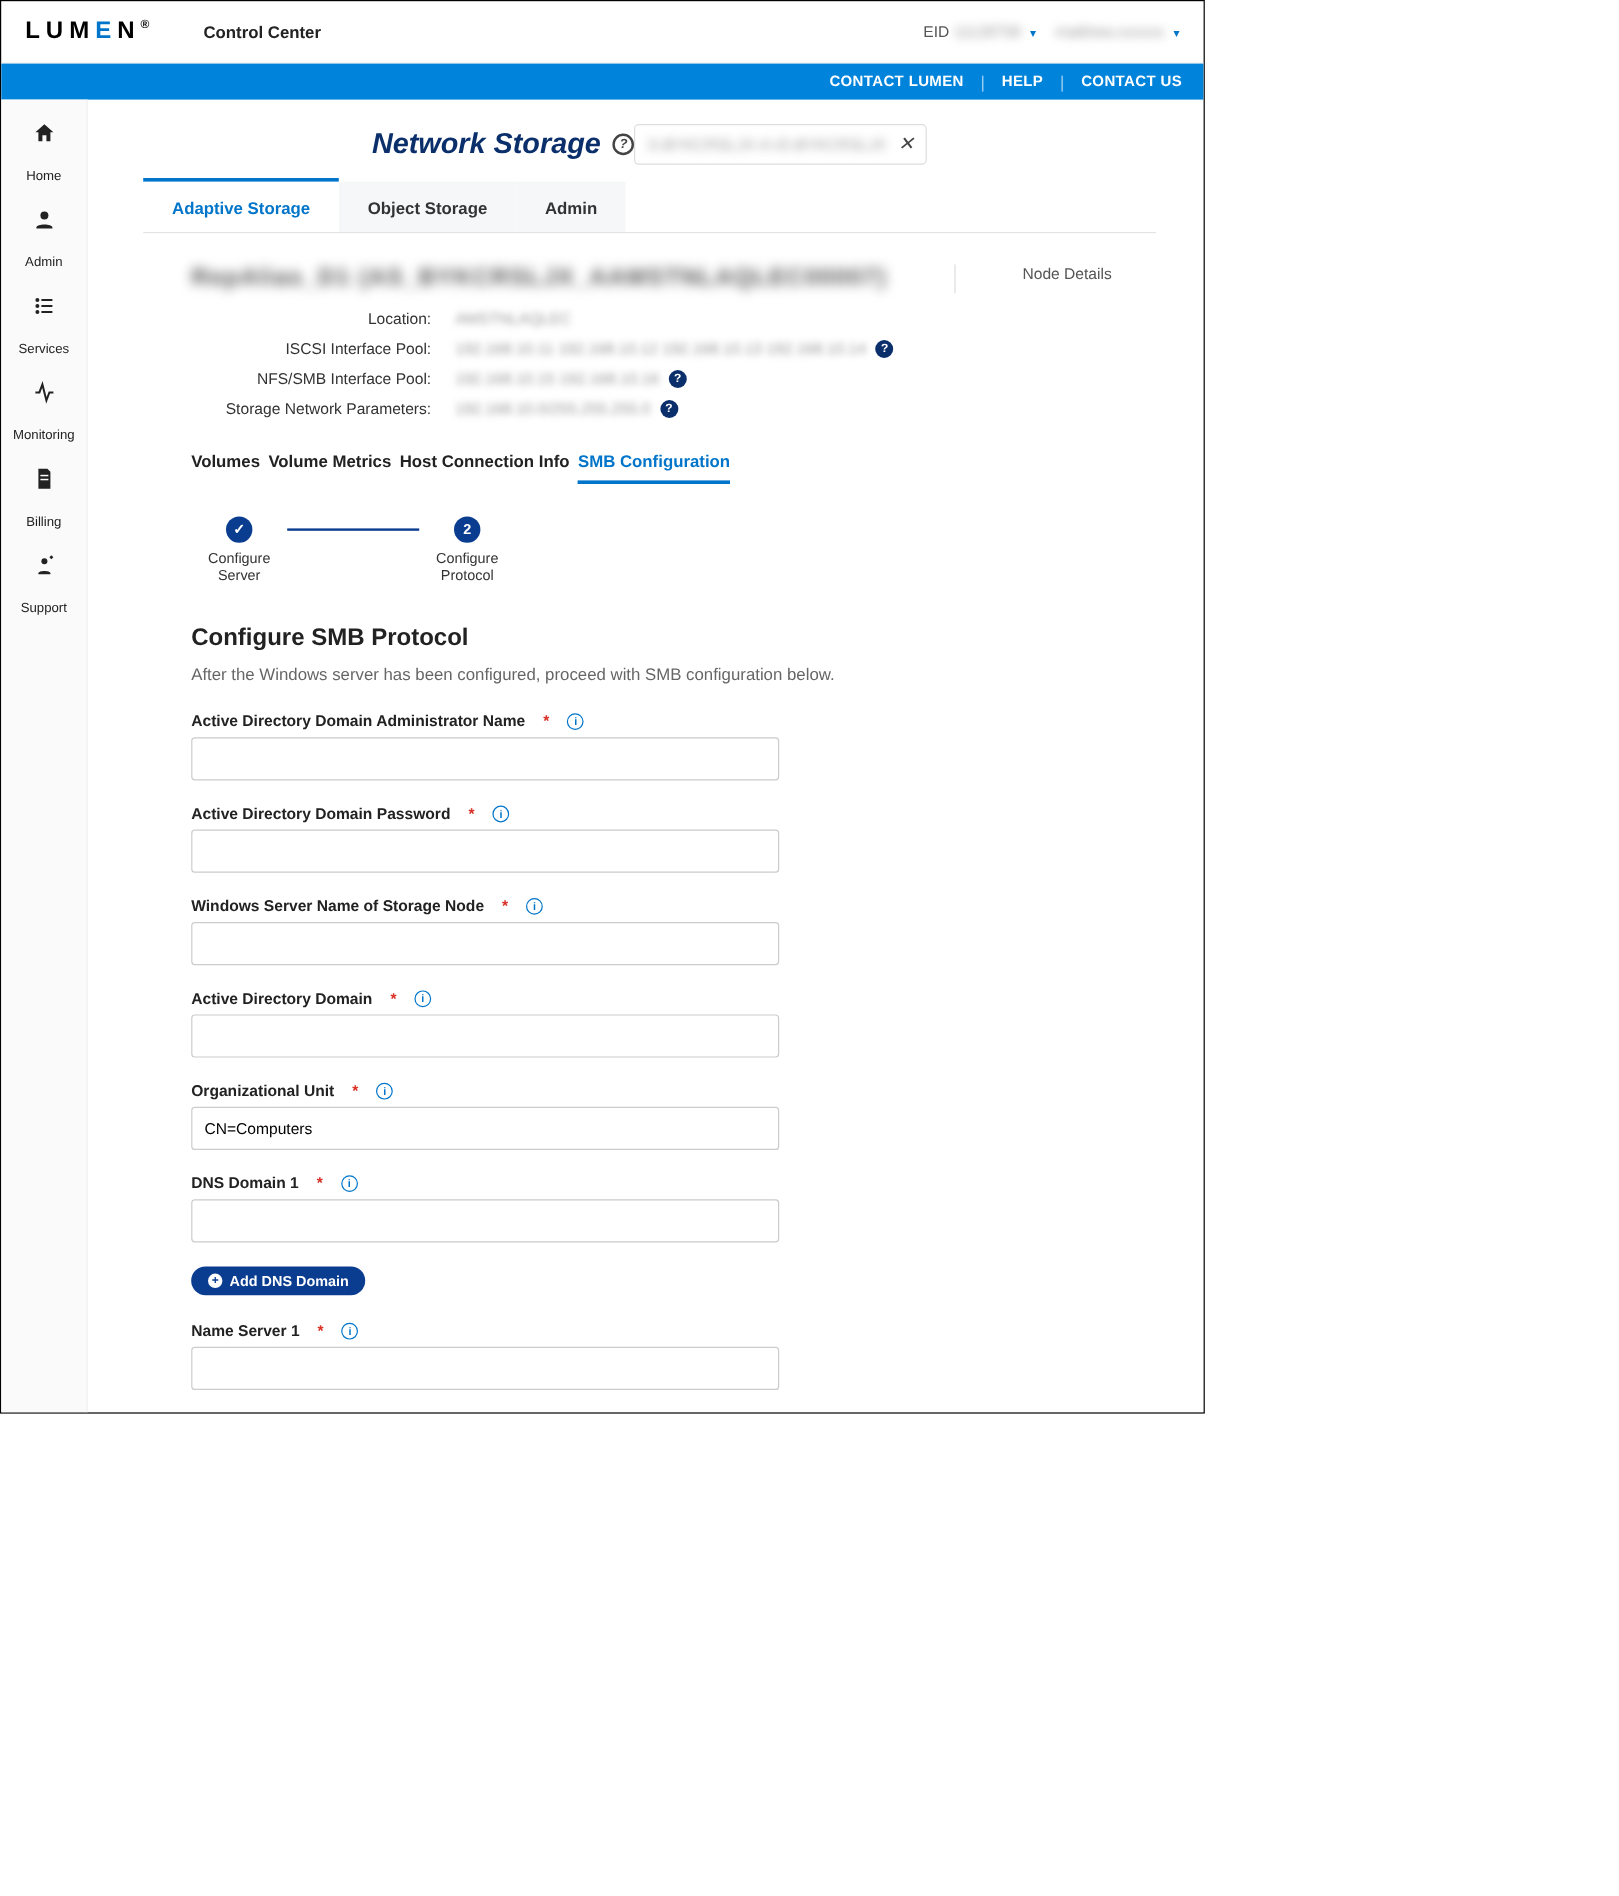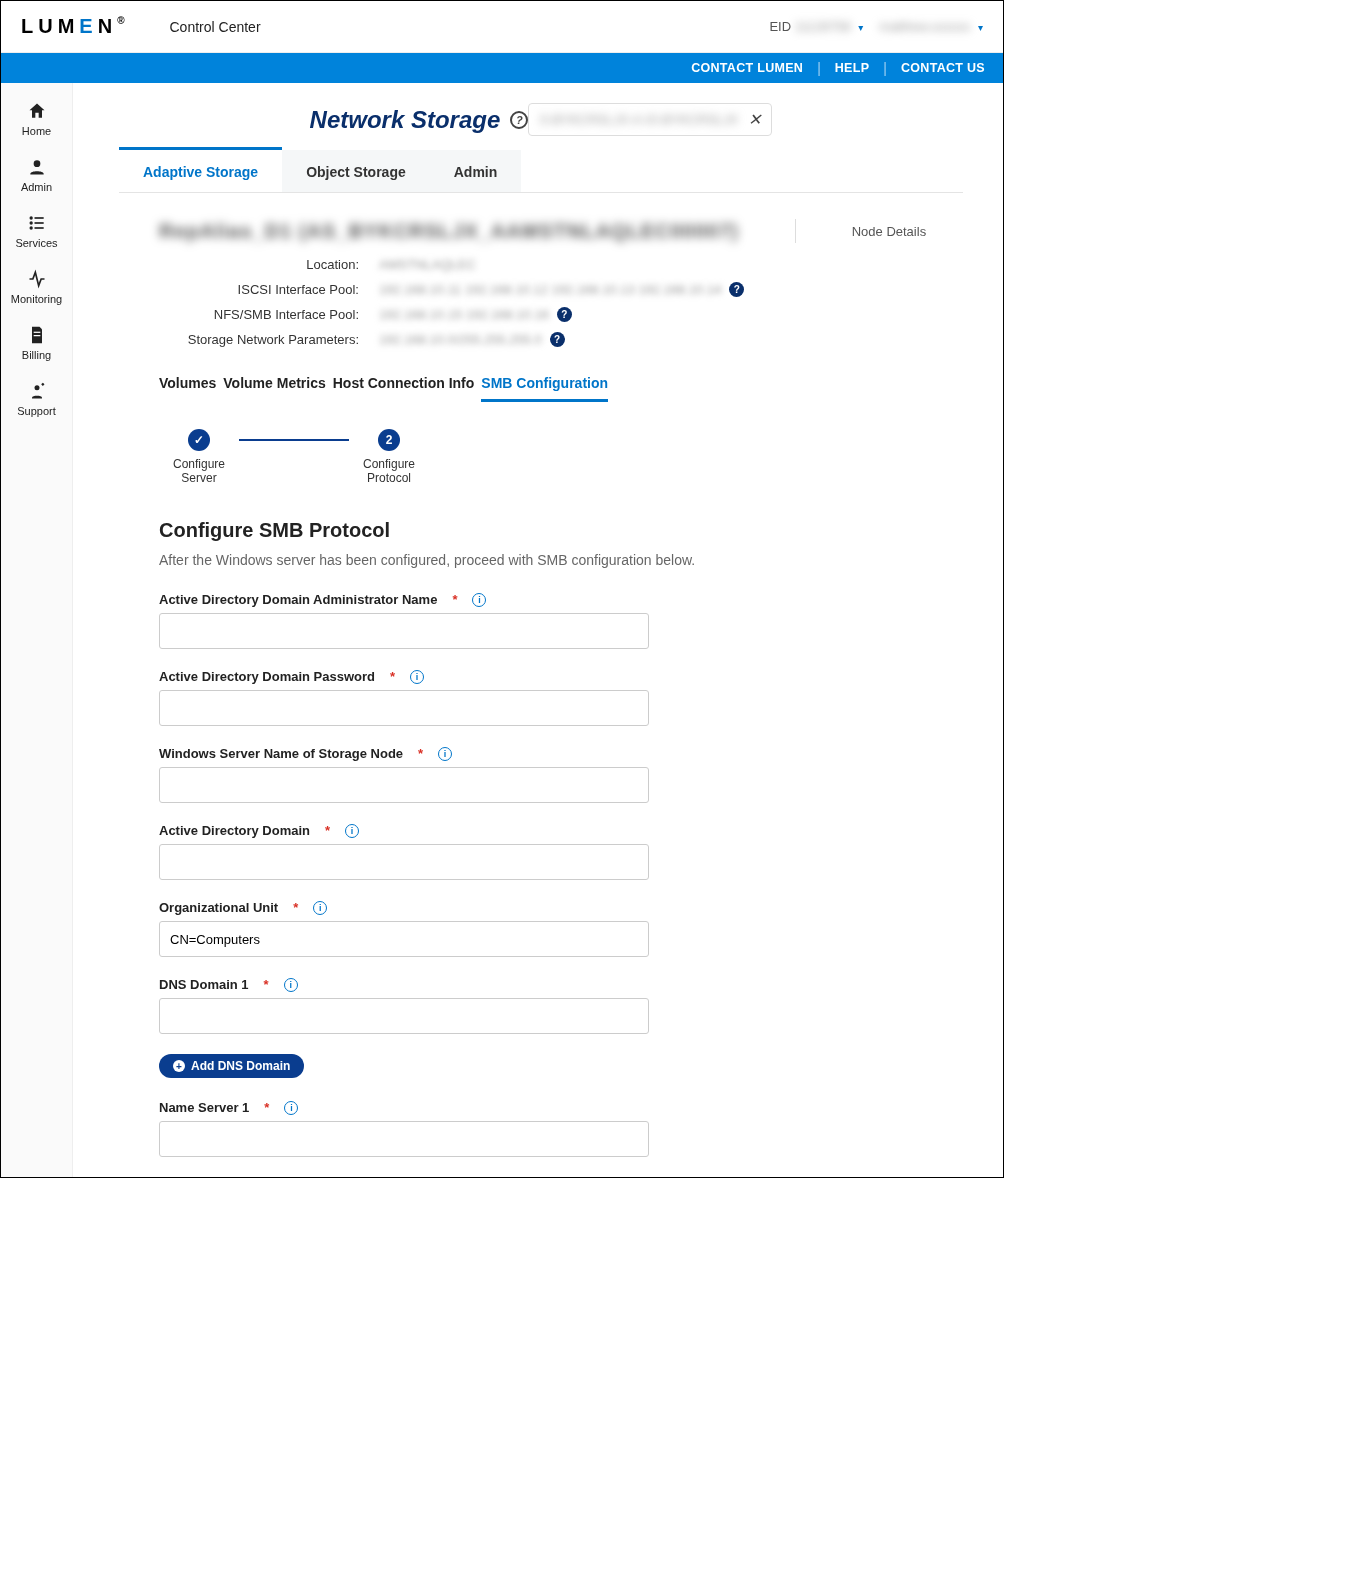--- a/index.html
+++ b/index.html
@@ -2,53 +2,53 @@
 <html><head>
 <meta charset="utf-8">
 <style>
   * { box-sizing: border-box; margin: 0; padding: 0; }
   body { font-family: -apple-system, BlinkMacSystemFont, "Segoe UI", Arial, sans-serif; font-size: 14px; color: #333; background: #fff; border: 1px solid #000; width: 1004px; height: 1178px; overflow: hidden; }
   
   
   .top-header { display: flex; align-items: center; height: 52px; padding: 0 20px; border-bottom: 1px solid #eee; }
   .logo { font-weight: 700; font-size: 20px; letter-spacing: 5px; color: #000; font-family: Arial, sans-serif; }
   .logo .bar { color: #0075c9; }
-  .app-title { margin-left: 40px; font-size: 14px; font-weight: 400; color: #222; }
+  .app-title { margin-left: 40px; font-size: 14px; font-weight: 700; color: #222; }
   .header-right { margin-left: auto; display: flex; align-items: flex-end; gap: 16px; font-size: 13px; color: #555; }
   .header-right .blurred { filter: blur(4px); color: #999; }
   .chev-down { display:inline-block; margin-left:4px; color:#0075c9; font-size:10px; }
 
   
   .blue-bar { background: #0083db; height: 30px; display: flex; align-items: center; justify-content: flex-end; padding: 0 18px; gap: 14px; }
   .blue-bar a { color: #fff; font-size: 12.5px; font-weight: 700; text-decoration: none; letter-spacing: .3px; }
   .blue-bar .sep { color: rgba(255,255,255,.6); }
 
   
   .body-wrap { display: flex; height: calc(100% - 82px); }
   .sidebar { width: 72px; background: #fafafa; border-right: 1px solid #eee; padding-top: 8px; }
-  .side-item { display: flex; flex-direction: column; align-items: center; gap: 4px; padding: 10px 2px; font-size: 11px; color: #222; cursor: pointer; }
+  .side-item { display: flex; flex-direction: column; align-items: center; gap: 20px; padding: 10px 2px; font-size: 11px; color: #222; cursor: pointer; }
   .side-item svg { width: 20px; height: 20px; fill: #222; }
   .main { flex: 1; padding: 20px 40px 30px 46px; overflow: auto; }
 
   
   .page-head-row { display: flex; align-items: center; justify-content: center; font-style: italic; }
   .page-title { font-size: 24px; font-weight: 800; color: #0a2f6b; display:flex; align-items:center; gap:10px; }
   .help-circle { width:18px; height:18px; border:2px solid #444; border-radius:50%; display:inline-flex; align-items:center; justify-content:center; font-size:11px; font-weight:700; color:#444; }
   .chip-wrap { border:1px solid #ddd; border-radius:4px; padding:6px 10px; display:flex; align-items:center; gap:10px; }
   .chip-wrap .blurred-text { filter: blur(4px); color:#999; font-size:13px; }
   .chip-x { font-size:16px; color:#444; cursor:pointer; }
 
   
   .main-tabs { display:flex; border-bottom:1px solid #e4e4e4; margin-top: 14px; }
   .main-tab { padding: 14px 24px 12px; font-size:14px; font-weight:700; color:#333; cursor:pointer; }
   .main-tab.active { color:#0075c9; border-top:3px solid #0075c9; margin-top:-3px; background:#fff; }
   .main-tab.inactive { background:#f5f7f8; }
 
   
-  .node-head { display:flex; align-items:center; margin: 26px 0 14px 40px; gap: 34px; }
+  .node-head { display:flex; margin: 26px 0 14px 40px; gap: 34px; }
   .node-name { filter: blur(5px); font-size:20px; font-weight:700; color:#555; letter-spacing:1px; }
   .node-divider { width:1px; height:24px; background:#ddd; margin:0 22px; }
   .node-details-label { font-size:13px; color:#555; }
 
   .kv-grid { display:grid; grid-template-columns: 200px 1fr; row-gap:10px; column-gap:20px; margin-left:40px; font-size:13px; }
   .kv-label { text-align:right; color:#333; }
   .kv-value { color:#999; filter: blur(3px); display:inline-block; }
   .kv-row { display:flex; align-items:center; gap:8px; }
   .info-dot { width:15px; height:15px; border-radius:50%; background:#0a2f6b; color:#fff; font-size:10px; font-weight:700; display:inline-flex; align-items:center; justify-content:center; }
 

